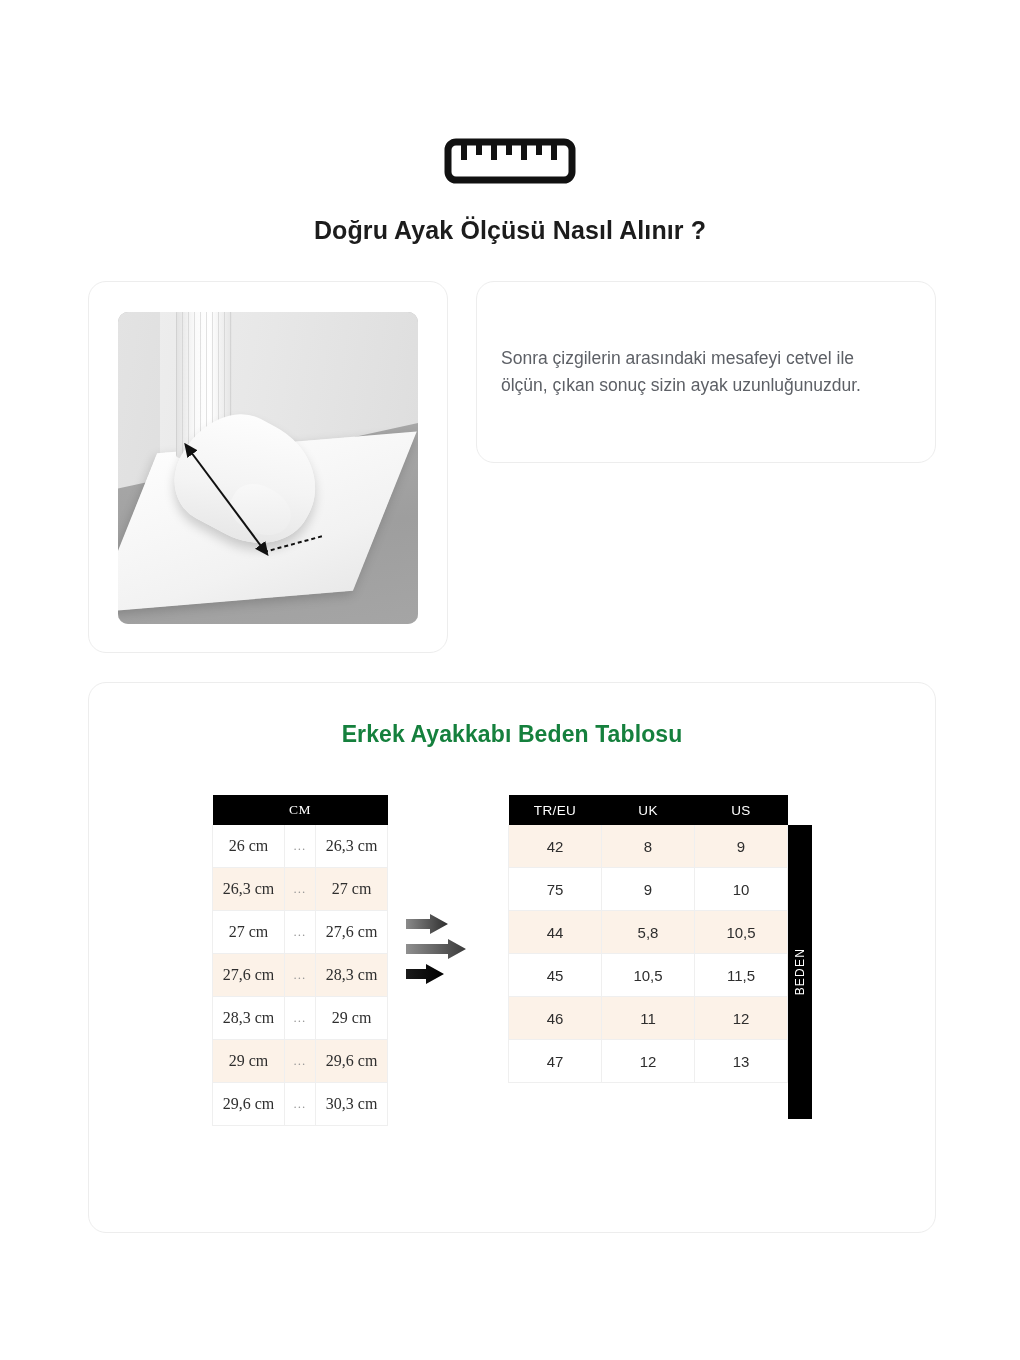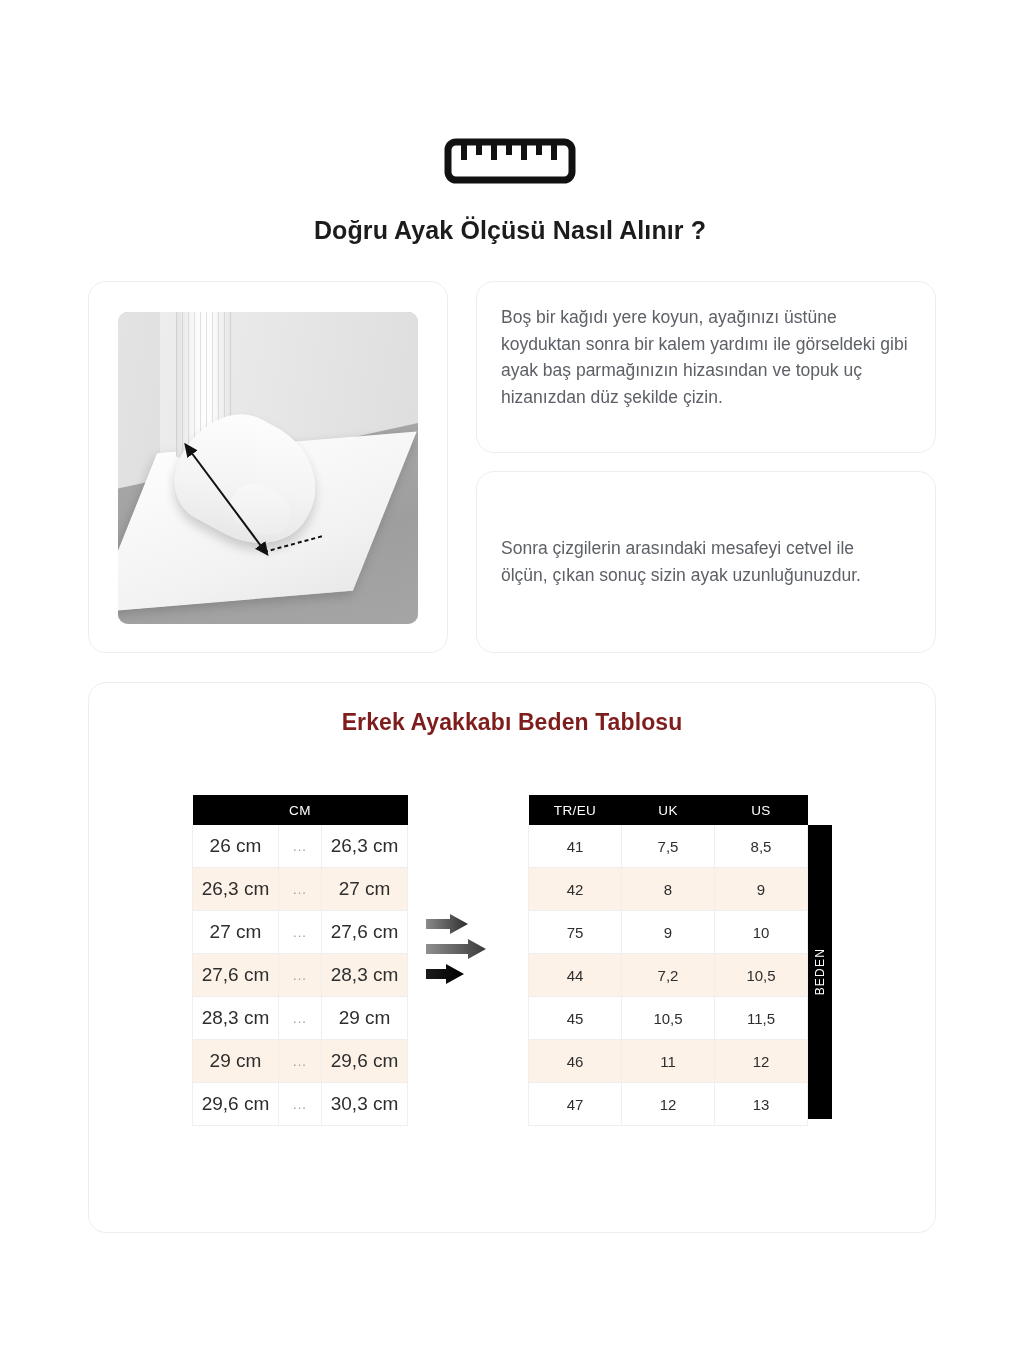--- a/index.html
+++ b/index.html
@@ -120,61 +120,61 @@
     background: #fff;
     border: 1px solid #ededed;
     border-radius: 18px;
     box-sizing: border-box;
   }
 
   .table-title {
     text-align: center;
     font-size: 23px;
     font-weight: bold;
-    color: #7f1d1d;
-    margin-top: 26px;
+    color: #15803d;
+    margin-top: 38px;
     letter-spacing: 0.1px;
   }
 
   .tables-row {
     position: absolute;
     left: 0;
     top: 112px;
     width: 100%;
     display: flex;
     justify-content: center;
     align-items: flex-start;
   }
 
   table {
     border-collapse: collapse;
     font-size: 15px;
     color: #2e2e2e;
   }
 
   
-  .cm-table { width: 216px; }
+  .cm-table { width: 176px; font-family: Liberation Serif, serif; }
   .cm-table thead th {
     background: #000;
     color: #fff;
     font-size: 13.5px;
     font-weight: normal;
     letter-spacing: 0.4px;
     height: 30px;
     padding: 0;
     text-align: center;
   }
   .cm-table td {
     height: 42px;
     padding: 0;
     text-align: center;
     border-bottom: 1px solid #efefef;
     border-left: 1px solid #efefef;
     border-right: 1px solid #efefef;
-    font-size: 19px;
+    font-size: 16px;
     white-space: nowrap;
   }
   .cm-table td.c-left  { width: 86px; }
   .cm-table td.c-mid   { width: 44px; color: #9a9a9a; letter-spacing: 1px; font-size: 13px; }
   .cm-table td.c-right { width: 86px; }
   .cm-table tr.alt td { background: #fcf2e8; }
 
   
   .arrow-gap {
     width: 100px;
@@ -349,23 +349,20 @@
               <path d="M7,0 L0,3.2 L7,6.4 z" fill="#111"></path>
             </marker>
           </defs>
           <line x1="70" y1="136" x2="146" y2="238" stroke="#111" stroke-width="2" marker-start="url(#at)" marker-end="url(#ah)"></line>
           <line x1="146" y1="240" x2="205" y2="224" stroke="#111" stroke-width="2" stroke-dasharray="4 3"></line>
         </svg>
       </div>
     </div>
 
     <div class="text-col">
-      <div class="card text-card-1">
-        <p class="body-text">Boş bir kağıdı yere koyun, ayağınızı üstüne koyduktan sonra bir kalem yardımı ile görseldeki gibi ayak baş parmağınızın hizasından ve topuk uç hizanızdan düz şekilde çizin.</p>
-      </div>
       <div class="card text-card-2">
         <p class="body-text">Sonra çizgilerin arasındaki mesafeyi cetvel ile ölçün, çıkan sonuç sizin ayak uzunluğunuzdur.</p>
       </div>
     </div>
   </div>
 
   <div class="table-card">
     <div class="table-title">Erkek Ayakkabı Beden Tablosu</div>
 
     <div class="tables-row">
@@ -440,38 +437,33 @@
       <div class="size-wrap">
         <table class="size-table">
           <thead>
             <tr>
               <th>TR/EU</th>
               <th>UK</th>
               <th>US</th>
             </tr>
           </thead>
           <tbody>
-            <tr>
-              <td>41</td>
-              <td>7,5</td>
-              <td>8,5</td>
-            </tr>
             <tr class="alt">
               <td>42</td>
               <td>8</td>
               <td>9</td>
             </tr>
             <tr>
               <td>75</td>
               <td>9</td>
               <td>10</td>
             </tr>
             <tr class="alt">
               <td>44</td>
-              <td>7,2</td>
+              <td>5,8</td>
               <td>10,5</td>
             </tr>
             <tr>
               <td>45</td>
               <td>10,5</td>
               <td>11,5</td>
             </tr>
             <tr class="alt">
               <td>46</td>
               <td>11</td>

